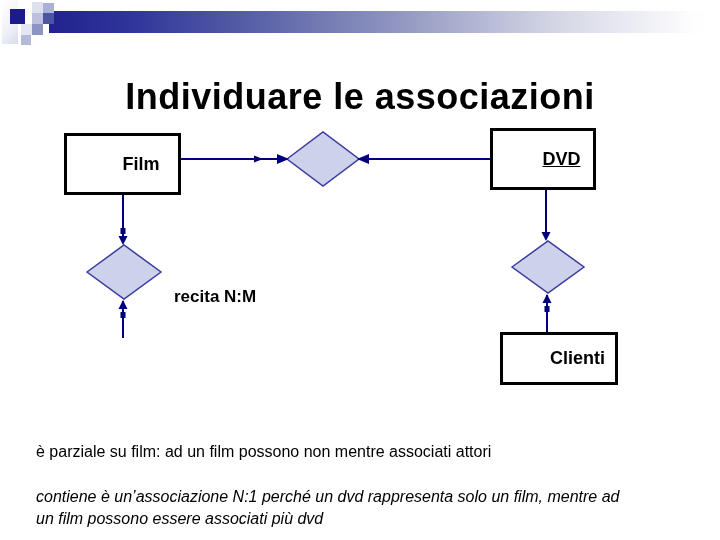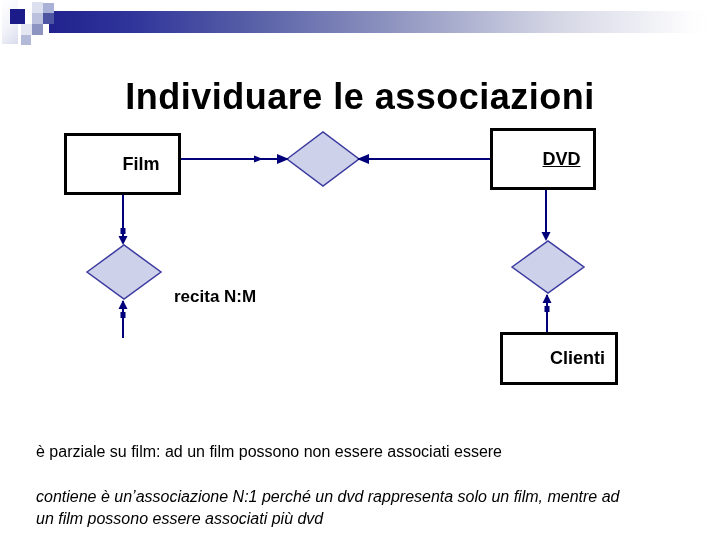--- a/index.html
+++ b/index.html
@@ -98,16 +98,16 @@
   </div>
   <div class="entity entity-dvd">
     <span>DVD</span>
   </div>
   <div class="entity entity-clienti">
     <span>Clienti</span>
   </div>
 
   <div class="rel-label rel-recita">recita N:M</div>
 
-  <div class="note note-1">è parziale su film: ad un film possono non essere associati essere</div>
+  <div class="note note-1">è parziale su film: ad un film possono non mentre associati attori</div>
   <div class="note note-2">contiene è un’associazione N:1 perché un dvd rappresenta solo un film, mentre ad un film possono essere associati più dvd</div>
 
 </div>
 
 </body></html>

